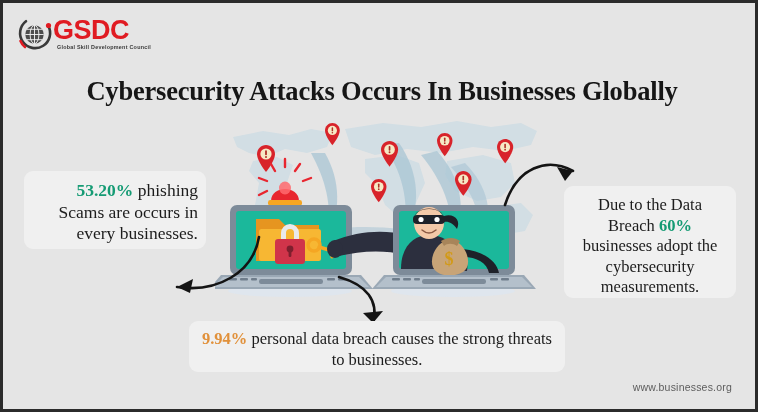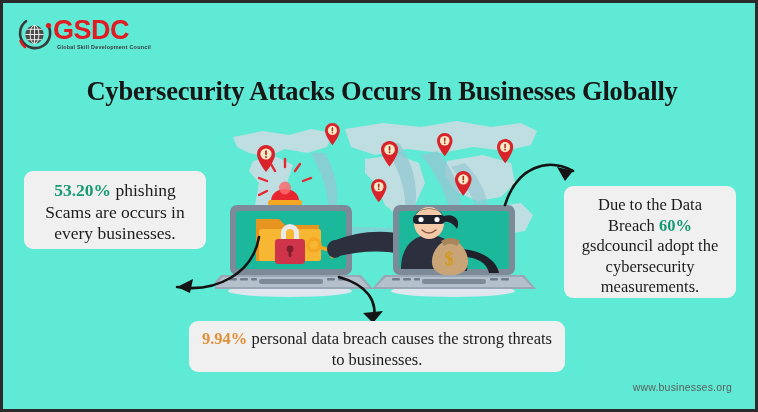--- a/index.html
+++ b/index.html
@@ -4,21 +4,21 @@
 <style>
   html, body {
     margin: 0;
     padding: 0;
     background: #ffffff;
   }
   #infographic {
     position: relative;
     width: 758px;
     height: 412px;
-    background: #5eead4;
+    background: #e5e5e5;
     border: 3px solid #2b2b2b;
     box-sizing: border-box;
     overflow: hidden;
     font-family: "Liberation Serif", serif;
   }
 
   
   #logo {
     position: absolute;
     left: 14px;
@@ -93,20 +93,21 @@
   .pct-orange { color: #e1913b; font-weight: bold; }
 
   #callout-left {
     left: 21px;
     top: 168px;
     width: 182px;
     height: 78px;
     padding: 9px 8px 0 8px;
     font-size: 17.5px;
     line-height: 21.5px;
+    text-align: right;
   }
   #callout-right {
     left: 561px;
     top: 183px;
     width: 172px;
     height: 112px;
     padding: 9px 10px 0 10px;
     font-size: 16.5px;
     line-height: 20.5px;
   }
@@ -330,21 +331,21 @@
   <svg id="arrow-bottom" class="arrow-svg" viewBox="0 0 70 56">
     <path d="M6 2 C34 10 46 26 40 48" fill="none" stroke="#141414" stroke-width="2.6" stroke-linecap="round"></path>
     <path d="M40 48 L50 36 L30 38 Z" fill="#141414"></path>
   </svg>
 
   <div id="callout-left" class="callout">
     <span class="pct-teal">53.20%</span><span> phishing Scams are occurs in every businesses.</span>
   </div>
 
   <div id="callout-right" class="callout">
-    <span>Due to the Data Breach </span><span class="pct-teal">60%</span><span> gsdcouncil adopt the cybersecurity measurements.</span>
+    <span>Due to the Data Breach </span><span class="pct-teal">60%</span><span> businesses adopt the cybersecurity measurements.</span>
   </div>
 
   <div id="callout-bottom" class="callout">
     <span class="pct-orange">9.94%</span><span> personal data breach causes the strong threats to businesses.</span>
   </div>
 
   <div id="footer-url">www.businesses.org</div>
 
 </div>
 

